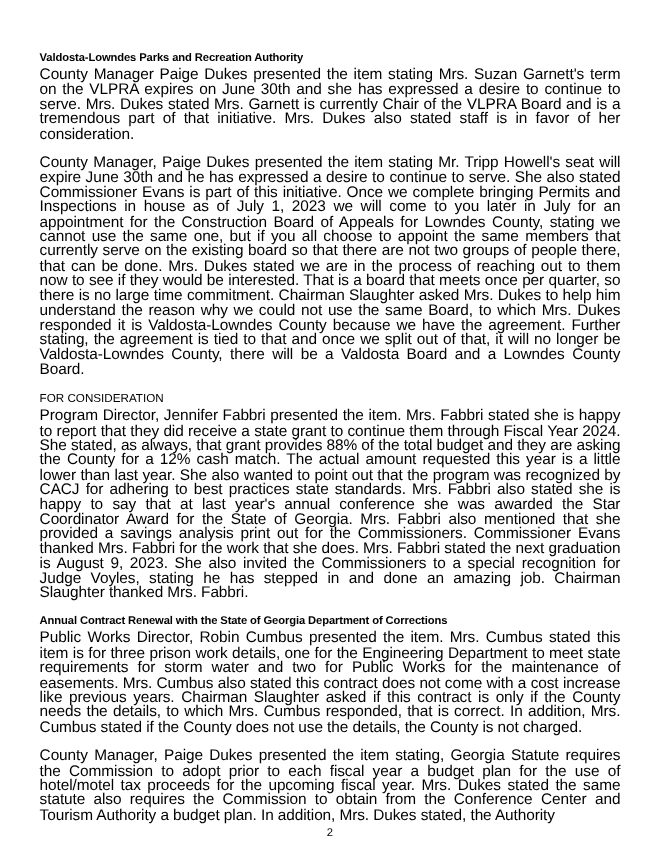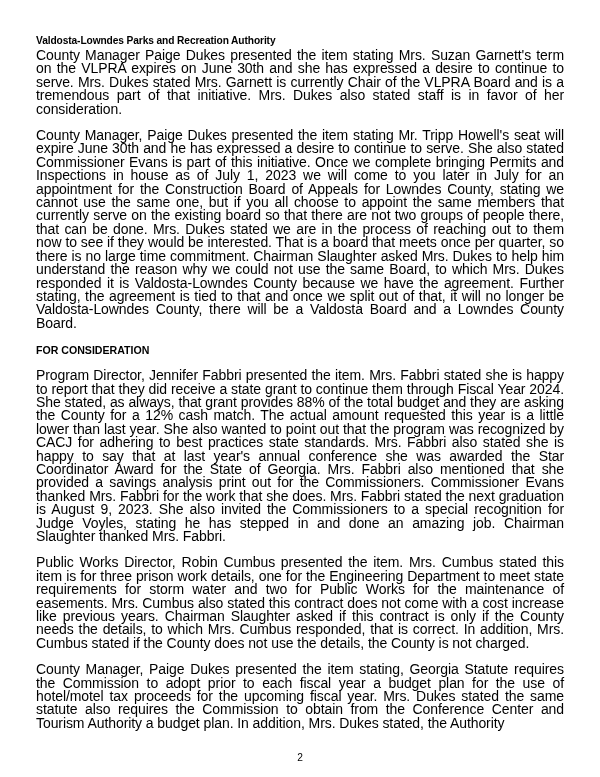--- a/index.html
+++ b/index.html
@@ -13,21 +13,21 @@
     font-family: "Liberation Serif", serif;
     color: #000000;
     position: relative;
     overflow: hidden;
   }
   .page {
     position: relative;
     width: 600px;
     height: 777px;
     box-sizing: border-box;
-    padding: 34px 36px 0 36px;
+    padding: 46px 36px 0 36px;
   }
   .section {
     margin-bottom: 13px;
   }
   .heading {
     font-family: "Liberation Sans", sans-serif;
     font-weight: bold;
     font-size: 10.2px;
     line-height: 13px;
     margin: 0 0 2px 0;
@@ -36,24 +36,24 @@
   .para {
     font-family: Liberation Sans, sans-serif;
     font-size: 14px;
     line-height: 13.4px;
     text-align: justify;
     margin: 0;
     letter-spacing: -0.08px;
   }
   .consideration {
     font-family: "Liberation Sans", sans-serif;
-    font-weight: bold;
+    font-weight: normal;
     font-size: 10.6px;
     line-height: 14px;
-    margin: 0 0 12px 0;
+    margin: 0 0 2px 0;
   }
   .page-number {
     position: absolute;
     bottom: 14px;
     left: 0;
     width: 600px;
     text-align: center;
     font-family: "Liberation Sans", sans-serif;
     font-size: 10.2px;
   }
@@ -72,20 +72,21 @@
     <p class="para">County Manager, Paige Dukes presented the item stating Mr. Tripp Howell's seat will expire June 30th and he has expressed a desire to continue to serve. She also stated Commissioner Evans is part of this initiative. Once we complete bringing Permits and Inspections in house as of July 1, 2023 we will come to you later in July for an appointment for the Construction Board of Appeals for Lowndes County, stating we cannot use the same one, but if you all choose to appoint the same members that currently serve on the existing board so that there are not two groups of people there, that can be done. Mrs. Dukes stated we are in the process of reaching out to them now to see if they would be interested. That is a board that meets once per quarter, so there is no large time commitment. Chairman Slaughter asked Mrs. Dukes to help him understand the reason why we could not use the same Board, to which Mrs. Dukes responded it is Valdosta-Lowndes County because we have the agreement. Further stating, the agreement is tied to that and once we split out of that, it will no longer be Valdosta-Lowndes County, there will be a Valdosta Board and a Lowndes County Board.</p>
   </div>
 
   <p class="consideration">FOR CONSIDERATION</p>
 
   <div class="section">
     <p class="para">Program Director, Jennifer Fabbri presented the item. Mrs. Fabbri stated she is happy to report that they did receive a state grant to continue them through Fiscal Year 2024. She stated, as always, that grant provides 88% of the total budget and they are asking the County for a 12% cash match. The actual amount requested this year is a little lower than last year. She also wanted to point out that the program was recognized by CACJ for adhering to best practices state standards. Mrs. Fabbri also stated she is happy to say that at last year's annual conference she was awarded the Star Coordinator Award for the State of Georgia. Mrs. Fabbri also mentioned that she provided a savings analysis print out for the Commissioners. Commissioner Evans thanked Mrs. Fabbri for the work that she does. Mrs. Fabbri stated the next graduation is August 9, 2023. She also invited the Commissioners to a special recognition for Judge Voyles, stating he has stepped in and done an amazing job. Chairman Slaughter thanked Mrs. Fabbri.</p>
   </div>
 
   <div class="section">
+    <p class="heading">Annual Contract Renewal with the State of Georgia Department of Corrections</p>
     <p class="para">Public Works Director, Robin Cumbus presented the item. Mrs. Cumbus stated this item is for three prison work details, one for the Engineering Department to meet state requirements for storm water and two for Public Works for the maintenance of easements. Mrs. Cumbus also stated this contract does not come with a cost increase like previous years. Chairman Slaughter asked if this contract is only if the County needs the details, to which Mrs. Cumbus responded, that is correct. In addition, Mrs. Cumbus stated if the County does not use the details, the County is not charged.</p>
   </div>
 
   <div class="section">
     <p class="para">County Manager, Paige Dukes presented the item stating, Georgia Statute requires the Commission to adopt prior to each fiscal year a budget plan for the use of hotel/motel tax proceeds for the upcoming fiscal year. Mrs. Dukes stated the same statute also requires the Commission to obtain from the Conference Center and Tourism Authority a budget plan. In addition, Mrs. Dukes stated, the Authority</p>
   </div>
 
   <div class="page-number">2</div>
 
 </div>

